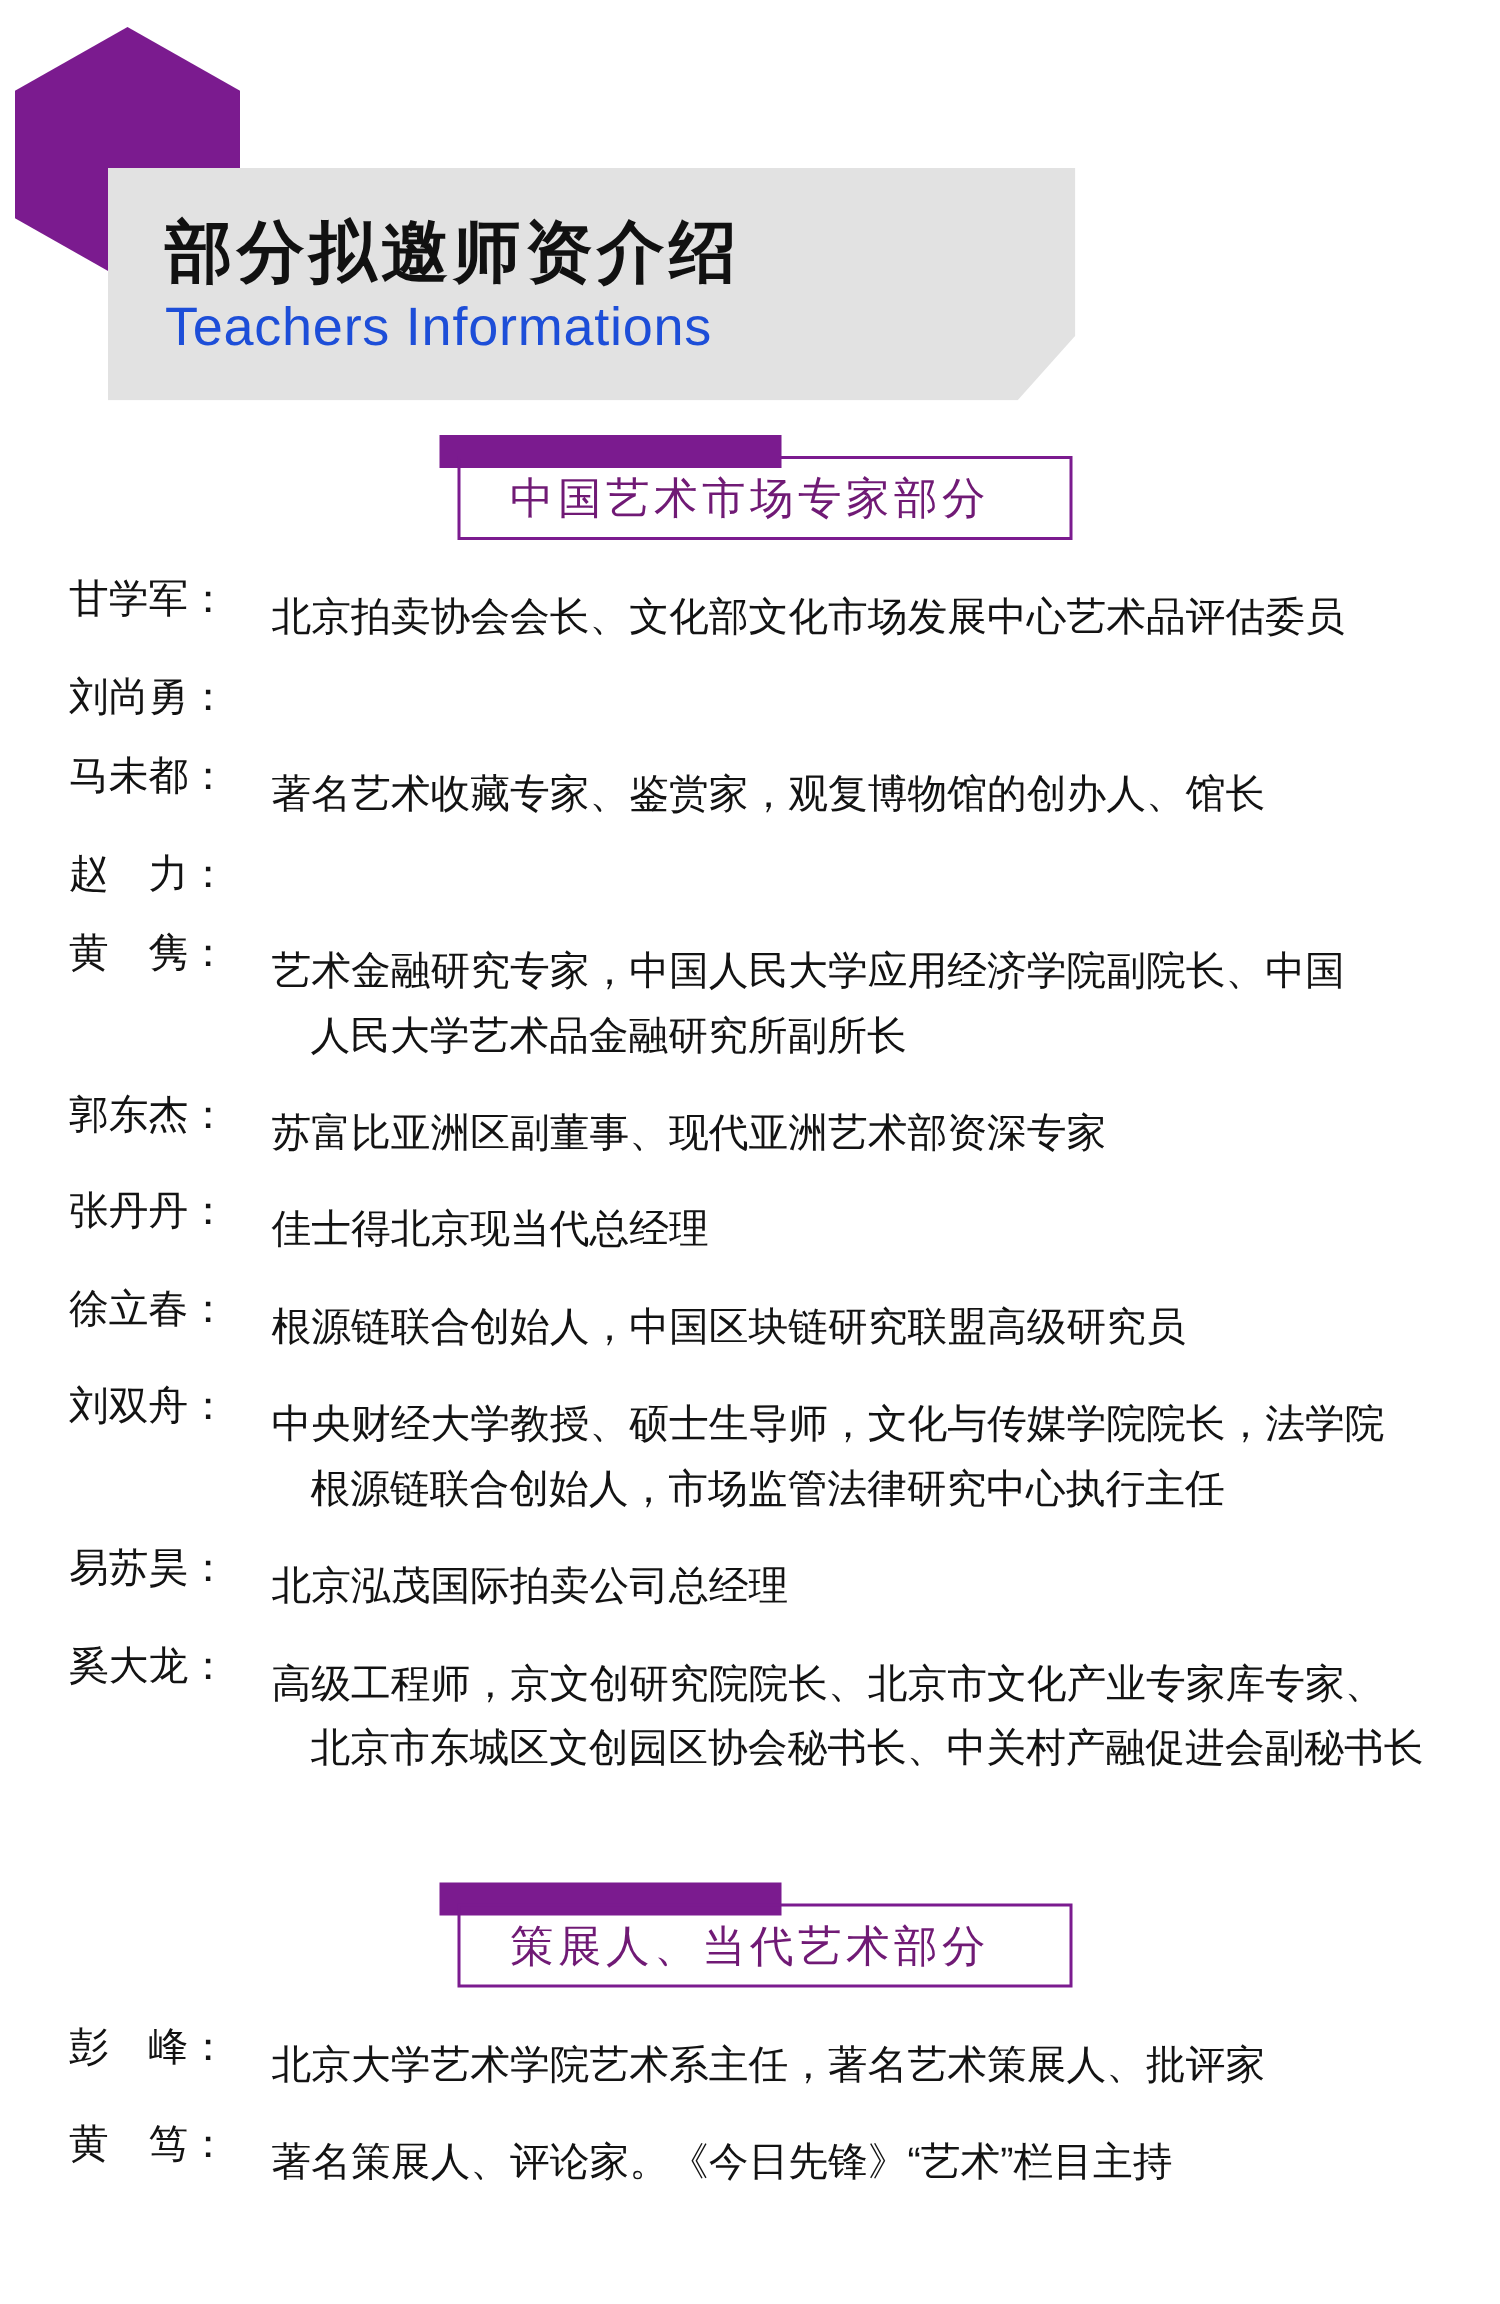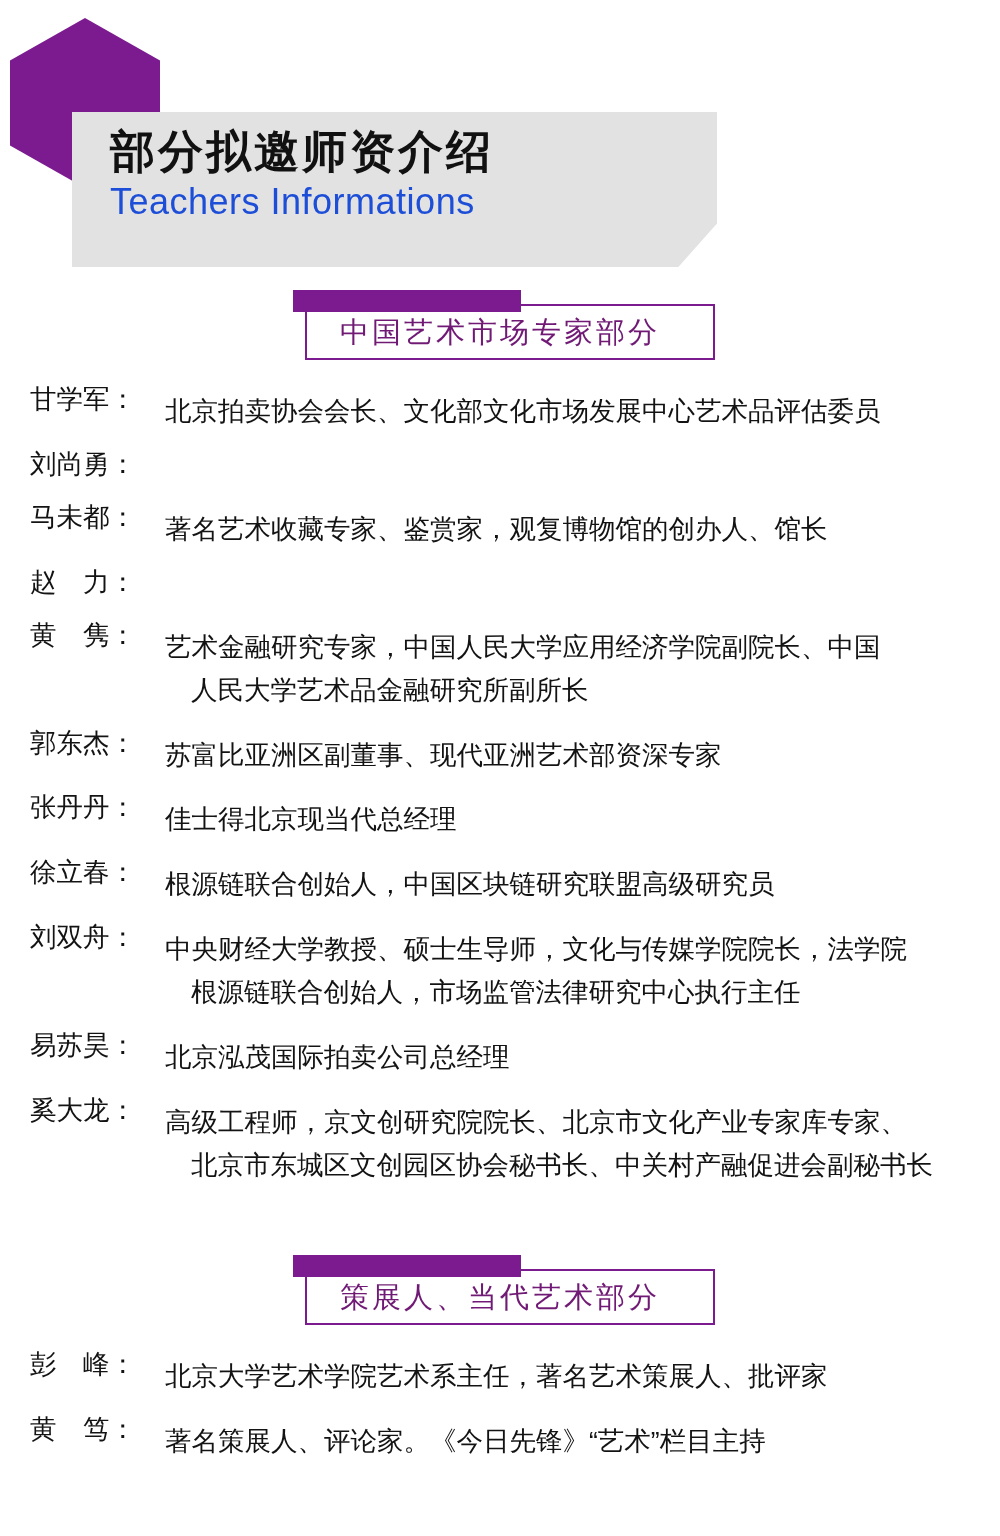--- a/index.html
+++ b/index.html
@@ -35,21 +35,21 @@
     left: 72px;
     top: 112px;
     width: 645px;
     height: 155px;
     background: #e2e2e2;
     clip-path: polygon(0 0, 100% 0, 100% 72%, 94% 100%, 0 100%);
   }
   .header-text {
     position: absolute;
     left: 110px;
-    top: 124px;
+    top: 140px;
     width: 600px;
   }
   .title-cn {
     font-size: 45px;
     font-weight: bold;
     letter-spacing: 3px;
     color: #111;
     line-height: 1.24;
   }
   .title-en {
@@ -92,21 +92,21 @@
     line-height: 56px;
     text-align: center;
     font-family: "DejaVu Serif", "Liberation Serif", serif;
     font-size: 29px;
     letter-spacing: 3px;
     color: #701a75;
   }
 
   
   .entries {
-    padding: 10px 30px 0 30px;
+    padding: 10px 30px 0 46px;
   }
   .entry {
     display: flex;
     align-items: flex-start;
     font-size: 26.5px;
     line-height: 1.62;
     margin-bottom: 10px;
     color: #131313;
   }
   .entry .name {

